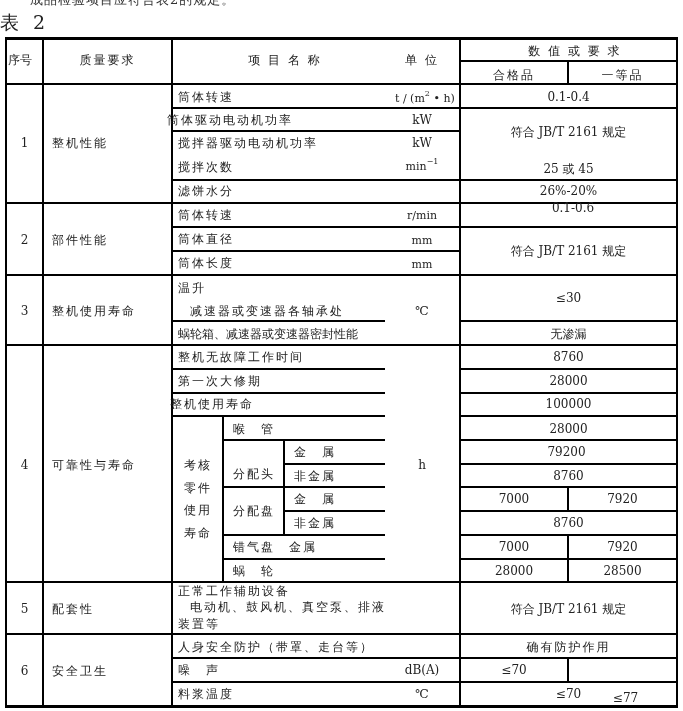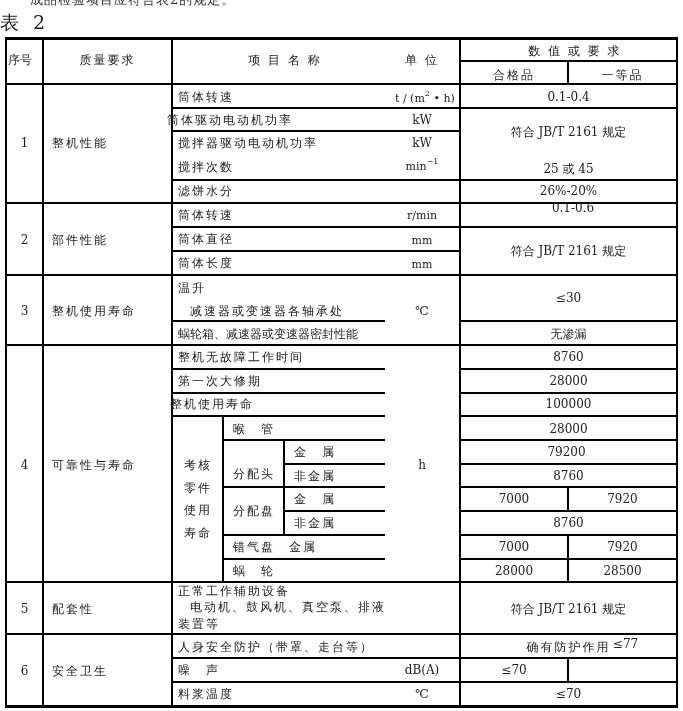--- a/index.html
+++ b/index.html
@@ -172,17 +172,17 @@
   <div class="t c" style="left:7px;width:35px;top:665px">6</div>
   <div class="t sp" style="left:52px;top:665px">安全卫生</div>
   <div class="h" style="left:171px;top:657px;width:506px"></div>
   <div class="h" style="left:171px;top:681px;width:506px"></div>
   <div class="v" style="left:567px;top:657px;height:25px"></div>
   <div class="t sp" style="left:178px;top:641px">人身安全防护（带罩、走台等）</div>
   <div class="t c sp" style="left:461px;width:215px;top:641px">确有防护作用</div>
   <div class="t sp" style="left:178px;top:664px">噪　声</div>
   <div class="t c" style="left:385px;width:74px;top:664px">dB(A)</div>
   <div class="t c" style="left:461px;width:106px;top:664px">≤70</div>
-  <div class="t c" style="left:569px;width:113px;top:638px">≤77</div>
+  <div class="t c" style="left:569px;width:113px;top:692px">≤77</div>
   <div class="t sp" style="left:178px;top:688px">料浆温度</div>
   <div class="t c" style="left:385px;width:74px;top:688px">℃</div>
   <div class="t c" style="left:461px;width:215px;top:688px">≤70</div>
 </div>
 
 </body></html>

